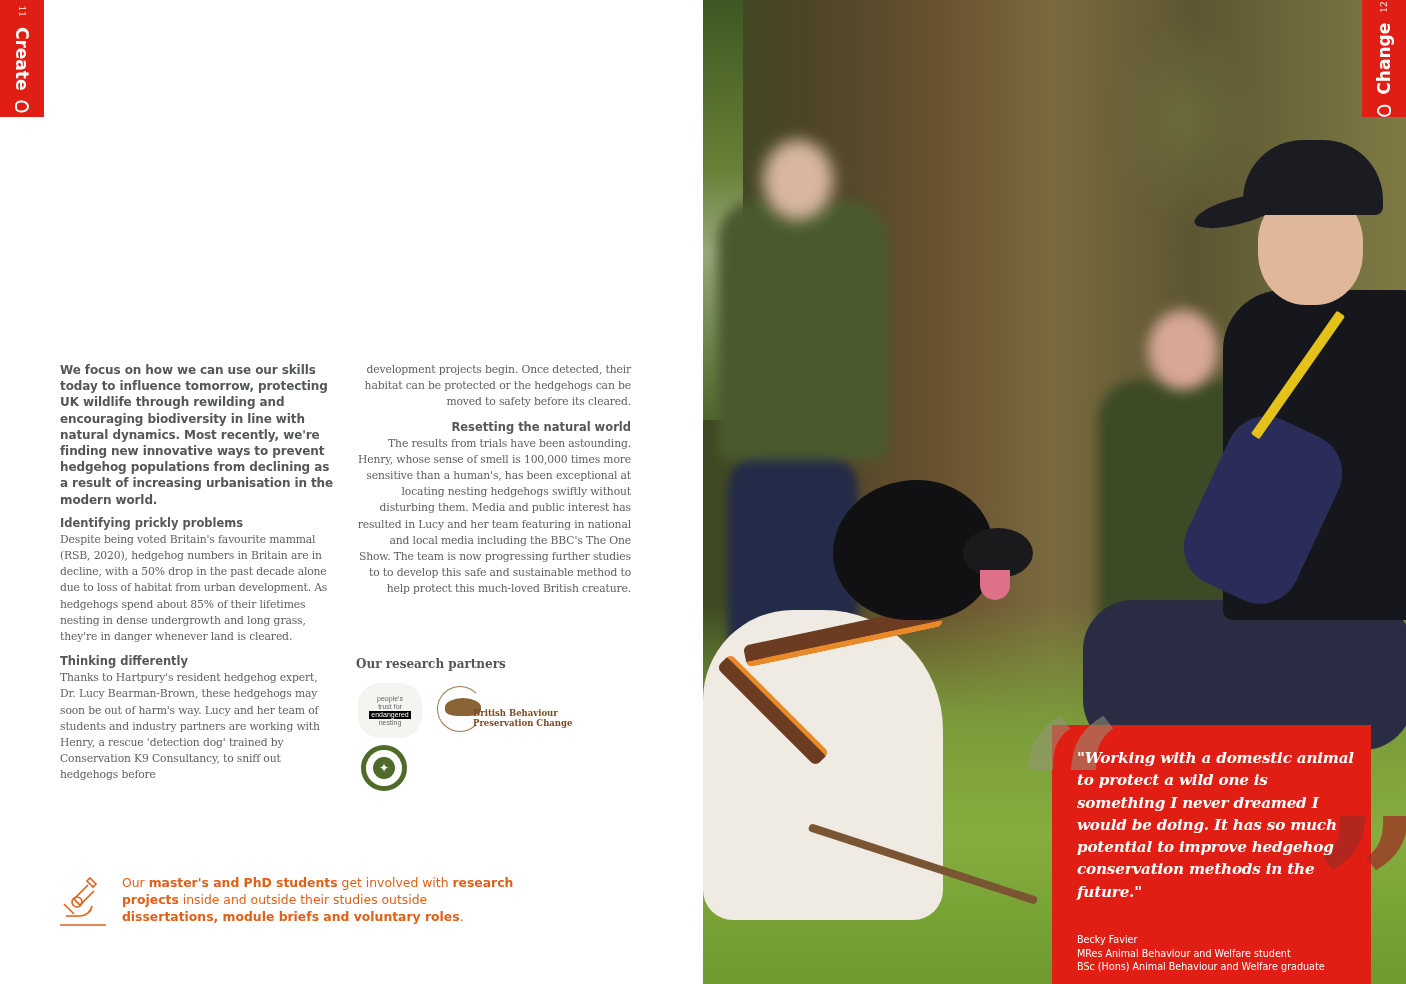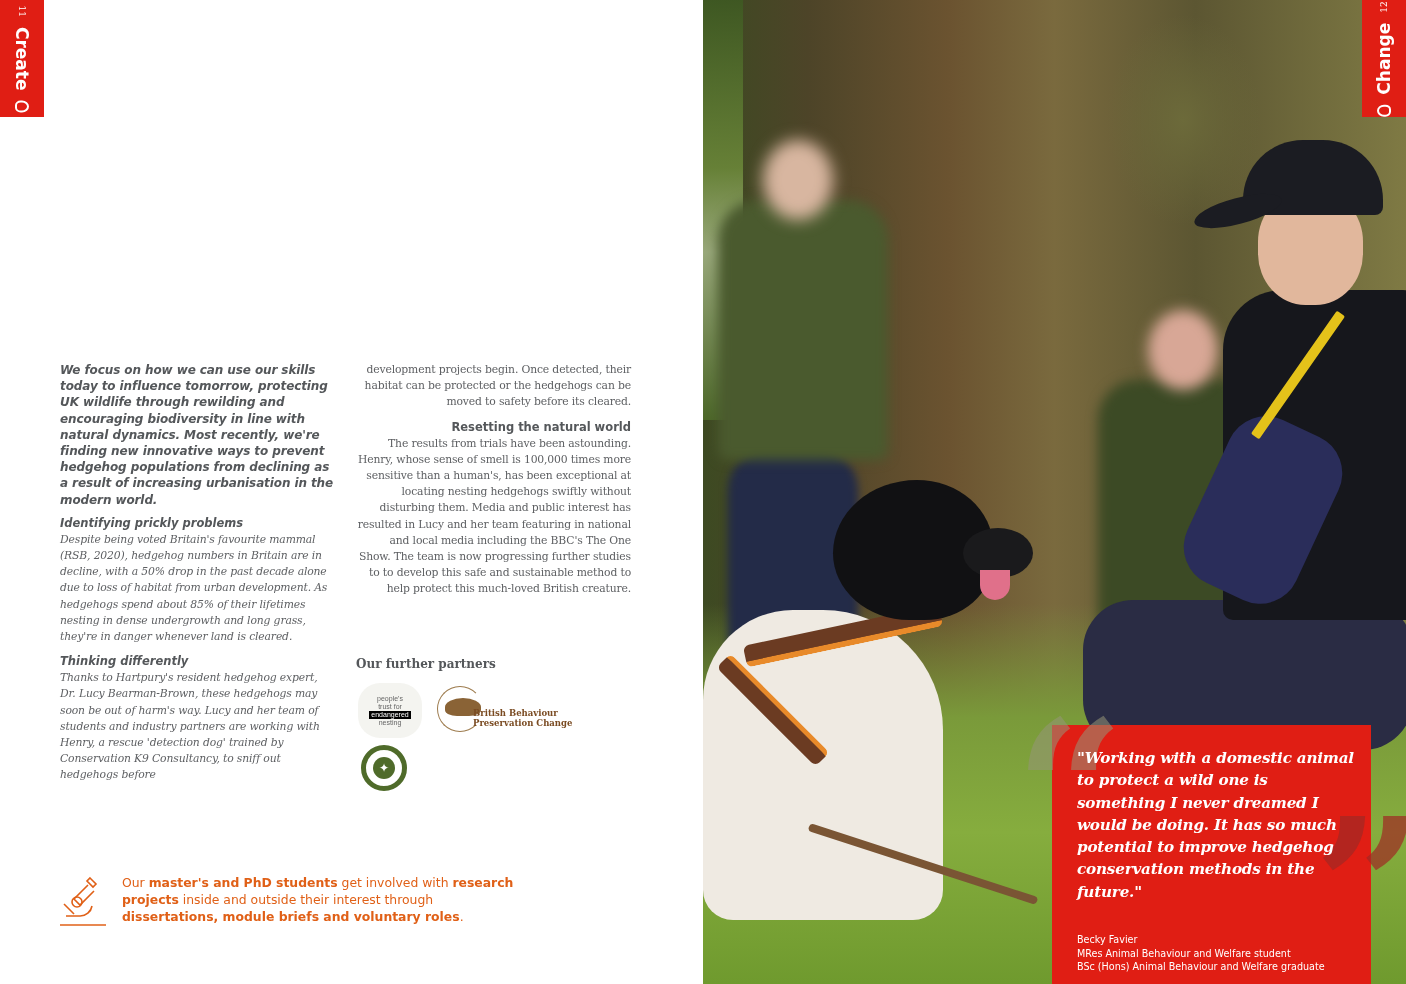--- a/index.html
+++ b/index.html
@@ -23,21 +23,21 @@
   .tab .loop-icon {
     display: inline-block; width: 12px; height: 14px; border: 2.5px solid #fff;
     border-radius: 50% 50% 40% 40%; position: relative;
   }
 
   .title { position: absolute; left: 60px; top: 193px; font-family: "DejaVu Sans", sans-serif; color: #54575a; }
   .title .t1 { font-size: 56px; font-weight: 300; letter-spacing: 1px; line-height: 66px; font-family: "Liberation Sans", sans-serif; }
   .title .t2 { font-size: 58px; font-weight: bold; letter-spacing: 2px; line-height: 72px; margin-top: 4px; }
 
   .col { position: absolute; top: 362px; font-size: 11.3px; line-height: 16.2px; color: #555759; }
-  .col-1 { left: 60px; width: 275px; font-style: italic; }
+  .col-1 { left: 60px; width: 275px; }
   .col-2 { left: 356px; width: 275px; text-align: right; }
 
   .intro { font-family: "DejaVu Sans", sans-serif; font-weight: bold; font-size: 12px; line-height: 16.2px; color: #54575a; letter-spacing: -0.1px; margin-bottom: 7px; }
   .sub { font-family: "DejaVu Sans", sans-serif; font-weight: bold; font-size: 11.5px; color: #54575a; line-height: 17px; }
   .para { font-family: "DejaVu Serif", serif; font-size: 10.8px; line-height: 16.2px; color: #5d5f62; letter-spacing: -0.15px; margin-bottom: 8px; }
 
   .partners-head { position: absolute; left: 356px; top: 657px; font-family: "DejaVu Serif", serif; font-weight: bold; font-size: 12px; color: #54575a; }
   .partner { position: absolute; }
   .ptes { left: 358px; top: 683px; width: 64px; height: 55px; background: #f4f4f0; display: flex; flex-direction: column; align-items: center; justify-content: center; font-family: Liberation Sans, sans-serif; font-size: 7px; line-height: 8px; color: #666; border-radius: 22px; }
   .ptes .hl { background: #000000; color: #fff; padding: 0 2px; }
@@ -116,21 +116,21 @@
     <div class="sub">Thinking differently</div>
     <p class="para">Thanks to Hartpury's resident hedgehog expert, Dr. Lucy Bearman-Brown, these hedgehogs may soon be out of harm's way. Lucy and her team of students and industry partners are working with Henry, a rescue 'detection dog' trained by Conservation K9 Consultancy, to sniff out hedgehogs before</p>
   </div>
 
   <div class="col col-2">
     <p class="para">development projects begin. Once detected, their habitat can be protected or the hedgehogs can be moved to safety before its cleared.</p>
     <div class="sub">Resetting the natural world</div>
     <p class="para">The results from trials have been astounding. Henry, whose sense of smell is 100,000 times more sensitive than a human's, has been exceptional at locating nesting hedgehogs swiftly without disturbing them. Media and public interest has resulted in Lucy and her team featuring in national and local media including the BBC's The One Show. The team is now progressing further studies to to develop this safe and sustainable method to help protect this much-loved British creature.</p>
   </div>
 
-  <div class="partners-head">Our further partners</div>
+  <div class="partners-head">Our research partners</div>
 
   <div class="partner ptes">
     <span>people's</span>
     <span>trust for</span>
     <span class="hl">endangered</span>
     <span>nesting</span>
   </div>
 
   <div class="partner bhps">
     <div class="ring"></div>
@@ -148,21 +148,21 @@
   <div class="callout">
     <svg class="icon" viewBox="0 0 48 52" fill="none" stroke="#e06017" stroke-width="1.6">
       <path d="M30 4 l6 6 l-3 3 l-6 -6 z"></path>
       <path d="M28 11 l-14 14 l6 6 l14 -14"></path>
       <circle cx="17" cy="28" r="5"></circle>
       <path d="M4 30 l10 10"></path>
       <path d="M6 42 h14 a12 12 0 0 0 12 -10"></path>
       <path d="M0 51 h46"></path>
     </svg>
     <div class="text">
-      <span>Our </span><b>master's and PhD students</b><span> get involved with </span><b>research projects</b><span> inside and outside their interest through </span><b>dissertations, module briefs and voluntary roles</b><span>.</span>
+      <span>Our </span><b>master's and PhD students</b><span> get involved with </span><b>research projects</b><span> inside and outside their studies outside </span><b>dissertations, module briefs and voluntary roles</b><span>.</span>
     </div>
   </div>
 </div>
 
 <div class="right-page">
   <div class="photo" aria-label="Detection dog Henry sitting on grass with handler and students in woodland">
     <div class="leaves"></div>
     <div class="grass"></div>
     <div class="person p1-legs"></div>
     <div class="person p1-body"></div>

